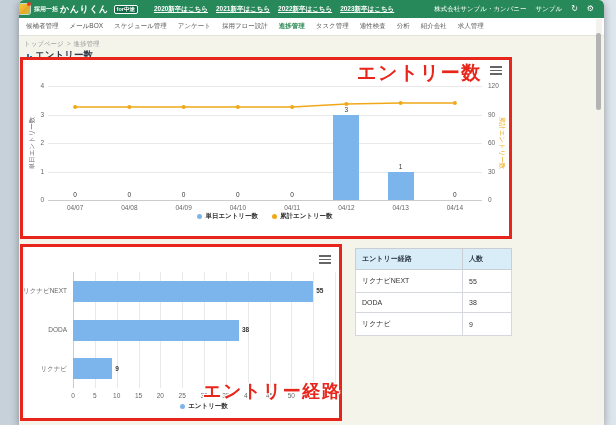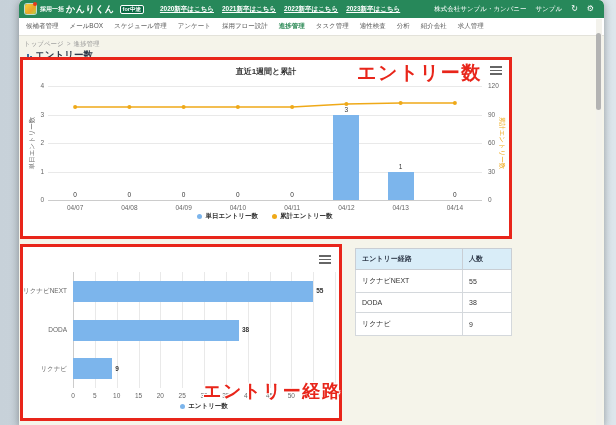--- a/index.html
+++ b/index.html
@@ -13,21 +13,21 @@
     position:absolute;left:19px;top:0;width:585px;height:425px;
     background:#f5f4ea;border-radius:5px 5px 0 0;
     box-shadow:0 2px 8px rgba(0,0,0,.35);overflow:hidden;
   }
   
   #appbar{
     position:absolute;left:0;top:0;width:100%;height:18px;
     background:#27885a;display:flex;align-items:center;
     border-radius:5px 5px 0 0;
   }
-  .logo{display:flex;align-items:center;margin-left:6px;gap:2px;cursor:pointer;}
+  .logo{display:flex;align-items:center;margin-left:0;gap:2px;cursor:pointer;}
   .logo-icon{width:11px;height:10px;border-radius:2px;position:relative;
     background:linear-gradient(135deg,#f8d03c 0%,#e9a62a 60%,#b9d24a 100%);
     box-shadow:0 0 0 1px rgba(255,255,255,.7);}
   .logo-icon::after{content:"";position:absolute;right:-1px;top:-2px;width:4px;height:4px;
     border-radius:50%;background:#e23a1f;}
   .logo-prefix{color:#fff;font-size:6px;font-weight:bold;margin-left:2px;}
   .logo-main{color:#fff;font-size:9px;font-weight:bold;letter-spacing:.5px;}
   .logo-badge{
     background:#0d6a45;color:#fff;font-size:5.5px;font-weight:bold;
     border:1px solid #fff;border-radius:2px;padding:0 2px;margin-left:3px;line-height:7px;
@@ -148,21 +148,20 @@
   <div id="section-title">
     <span class="bars-icon">
         <i></i>
         <i></i>
         <i></i>
       </span>
     <span>エントリー数</span>
   </div>
 
   <div id="card1" class="card">
-    <div class="chart-title">直近1週間と累計</div>
     <div id="burger1" class="burger">
         <i></i>
         <i></i>
         <i></i>
       </div>
     <div id="chart1" class="chart">
         <div class="tick r" style="position: absolute; left: 5px; top: 136px; width: 16px; height: 8px;">0</div>
         <div class="grid-h" style="position: absolute; left: 25px; top: 111.5px; width: 434px; height: 1px;"></div>
         <div class="tick r" style="position: absolute; left: 5px; top: 107.5px; width: 16px; height: 8px;">1</div>
         <div class="grid-h" style="position: absolute; left: 25px; top: 83px; width: 434px; height: 1px;"></div>

